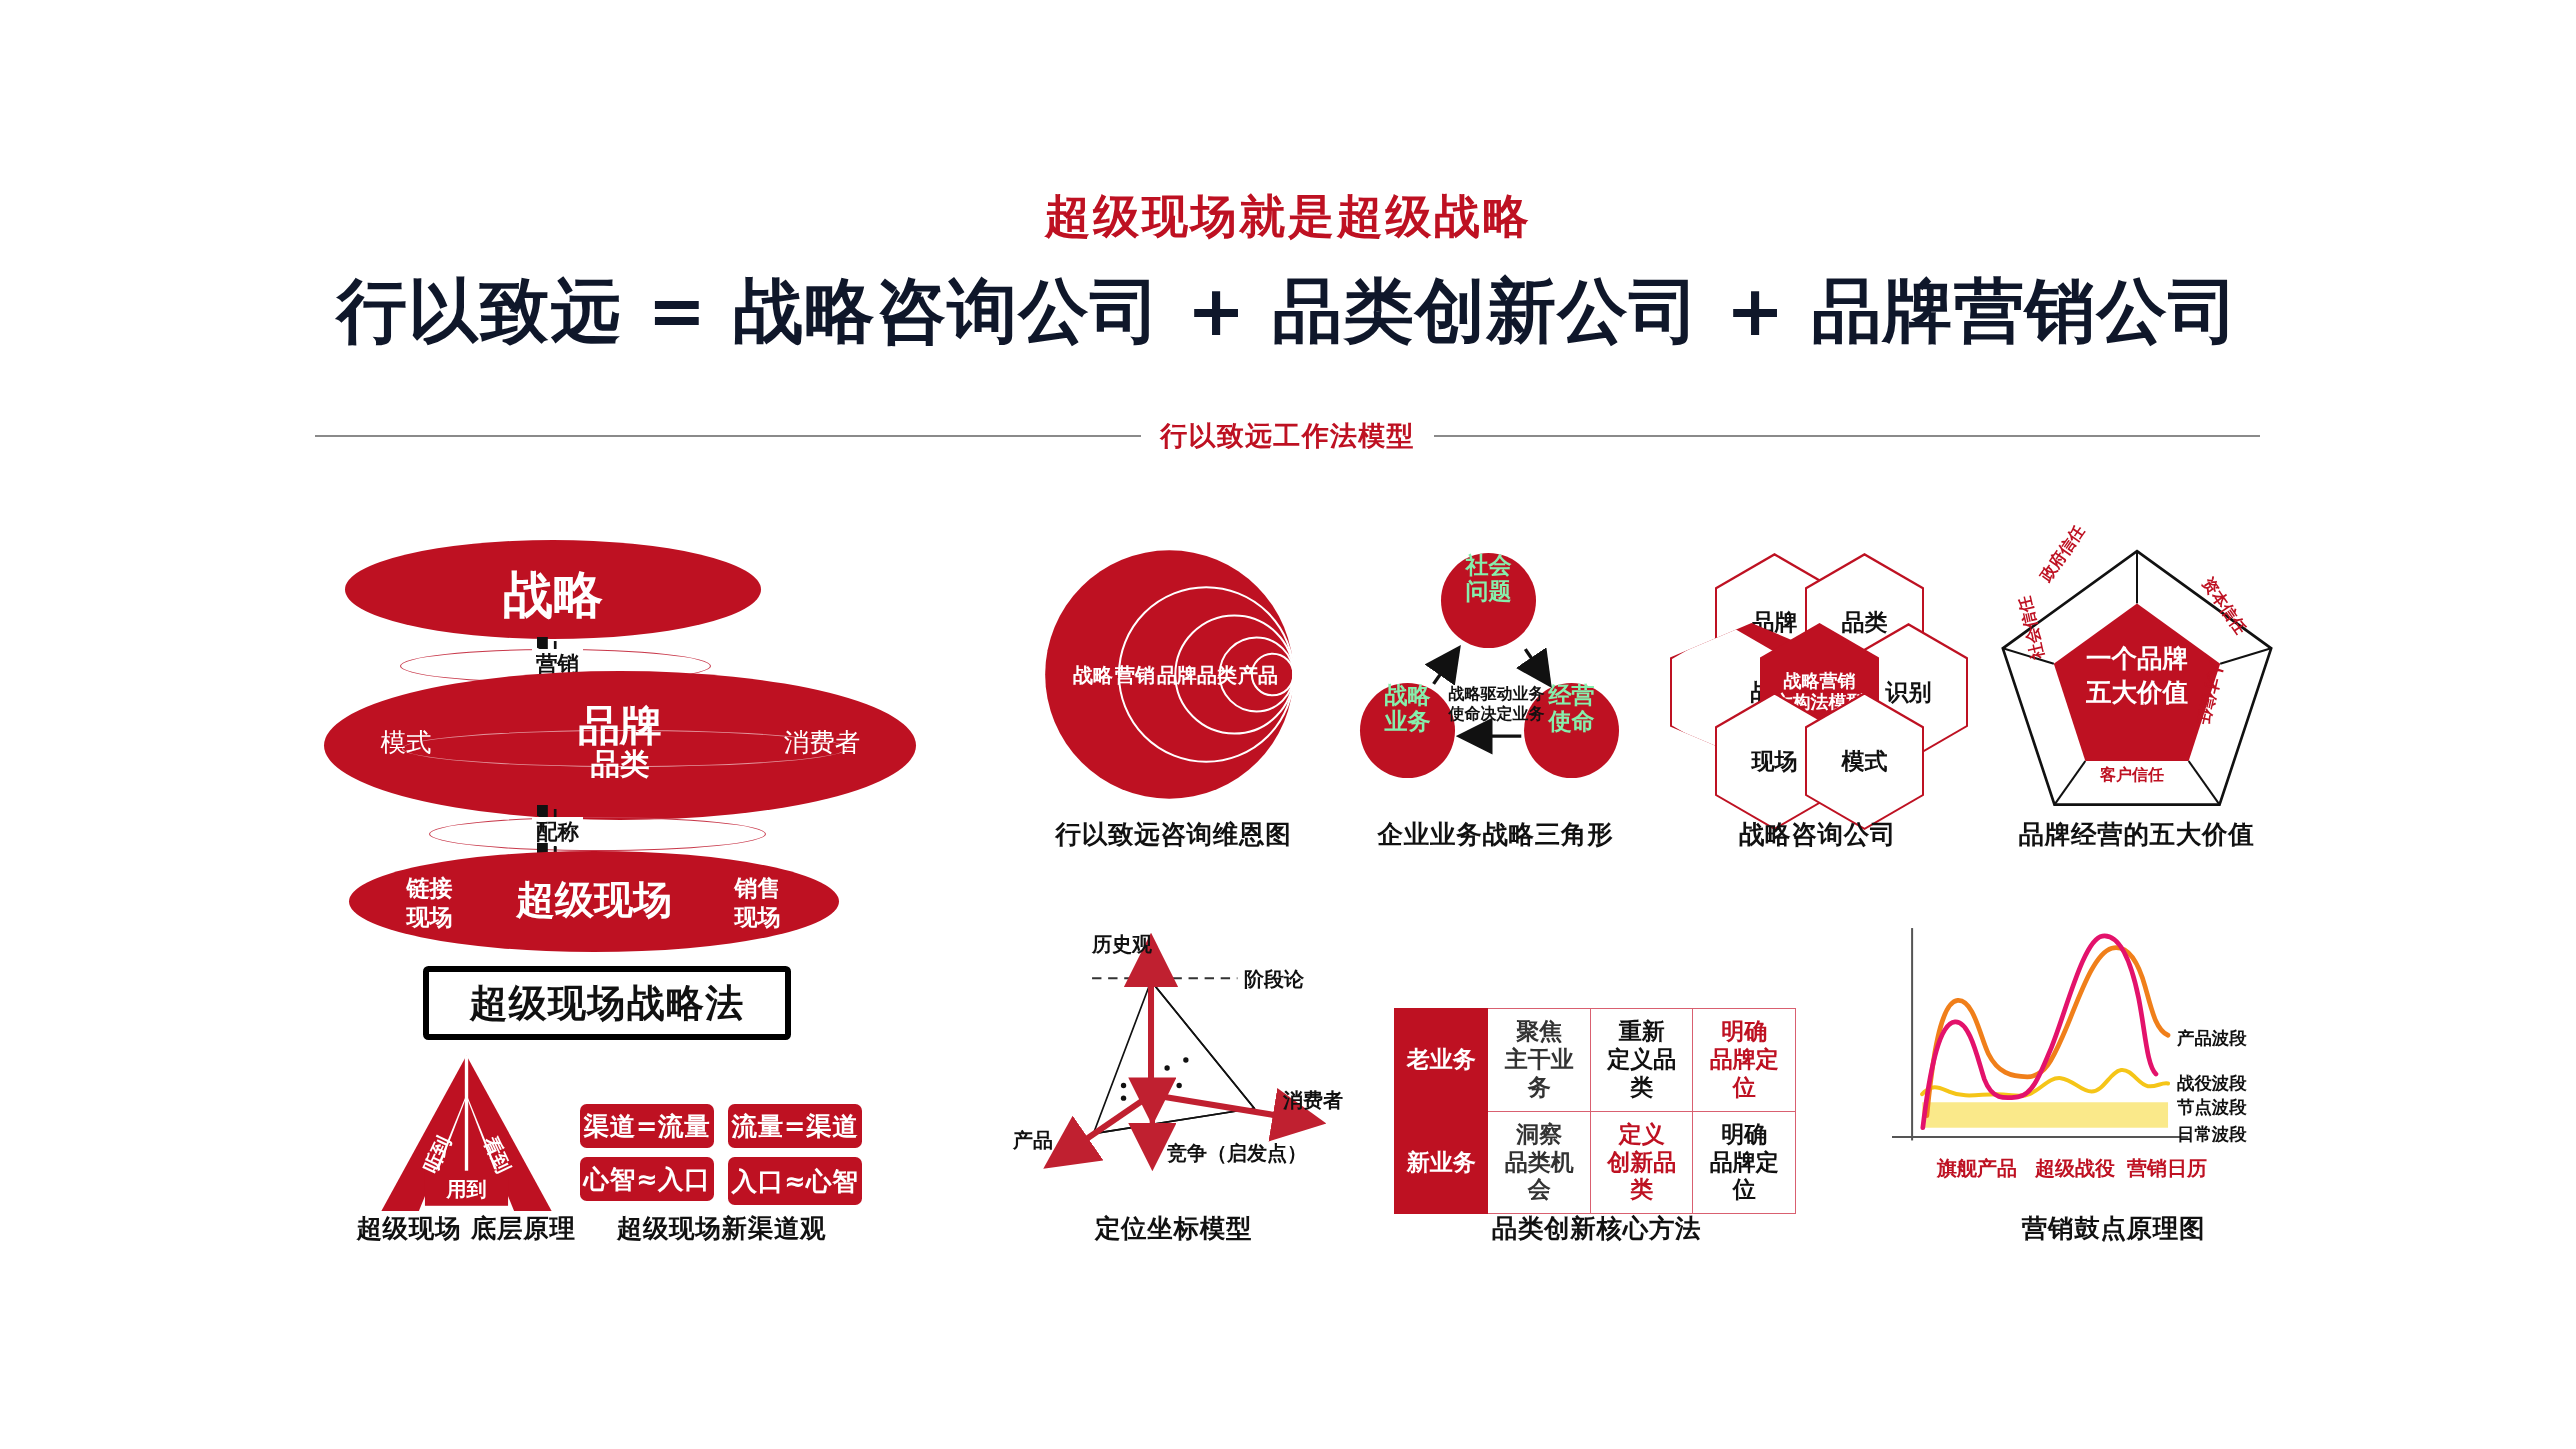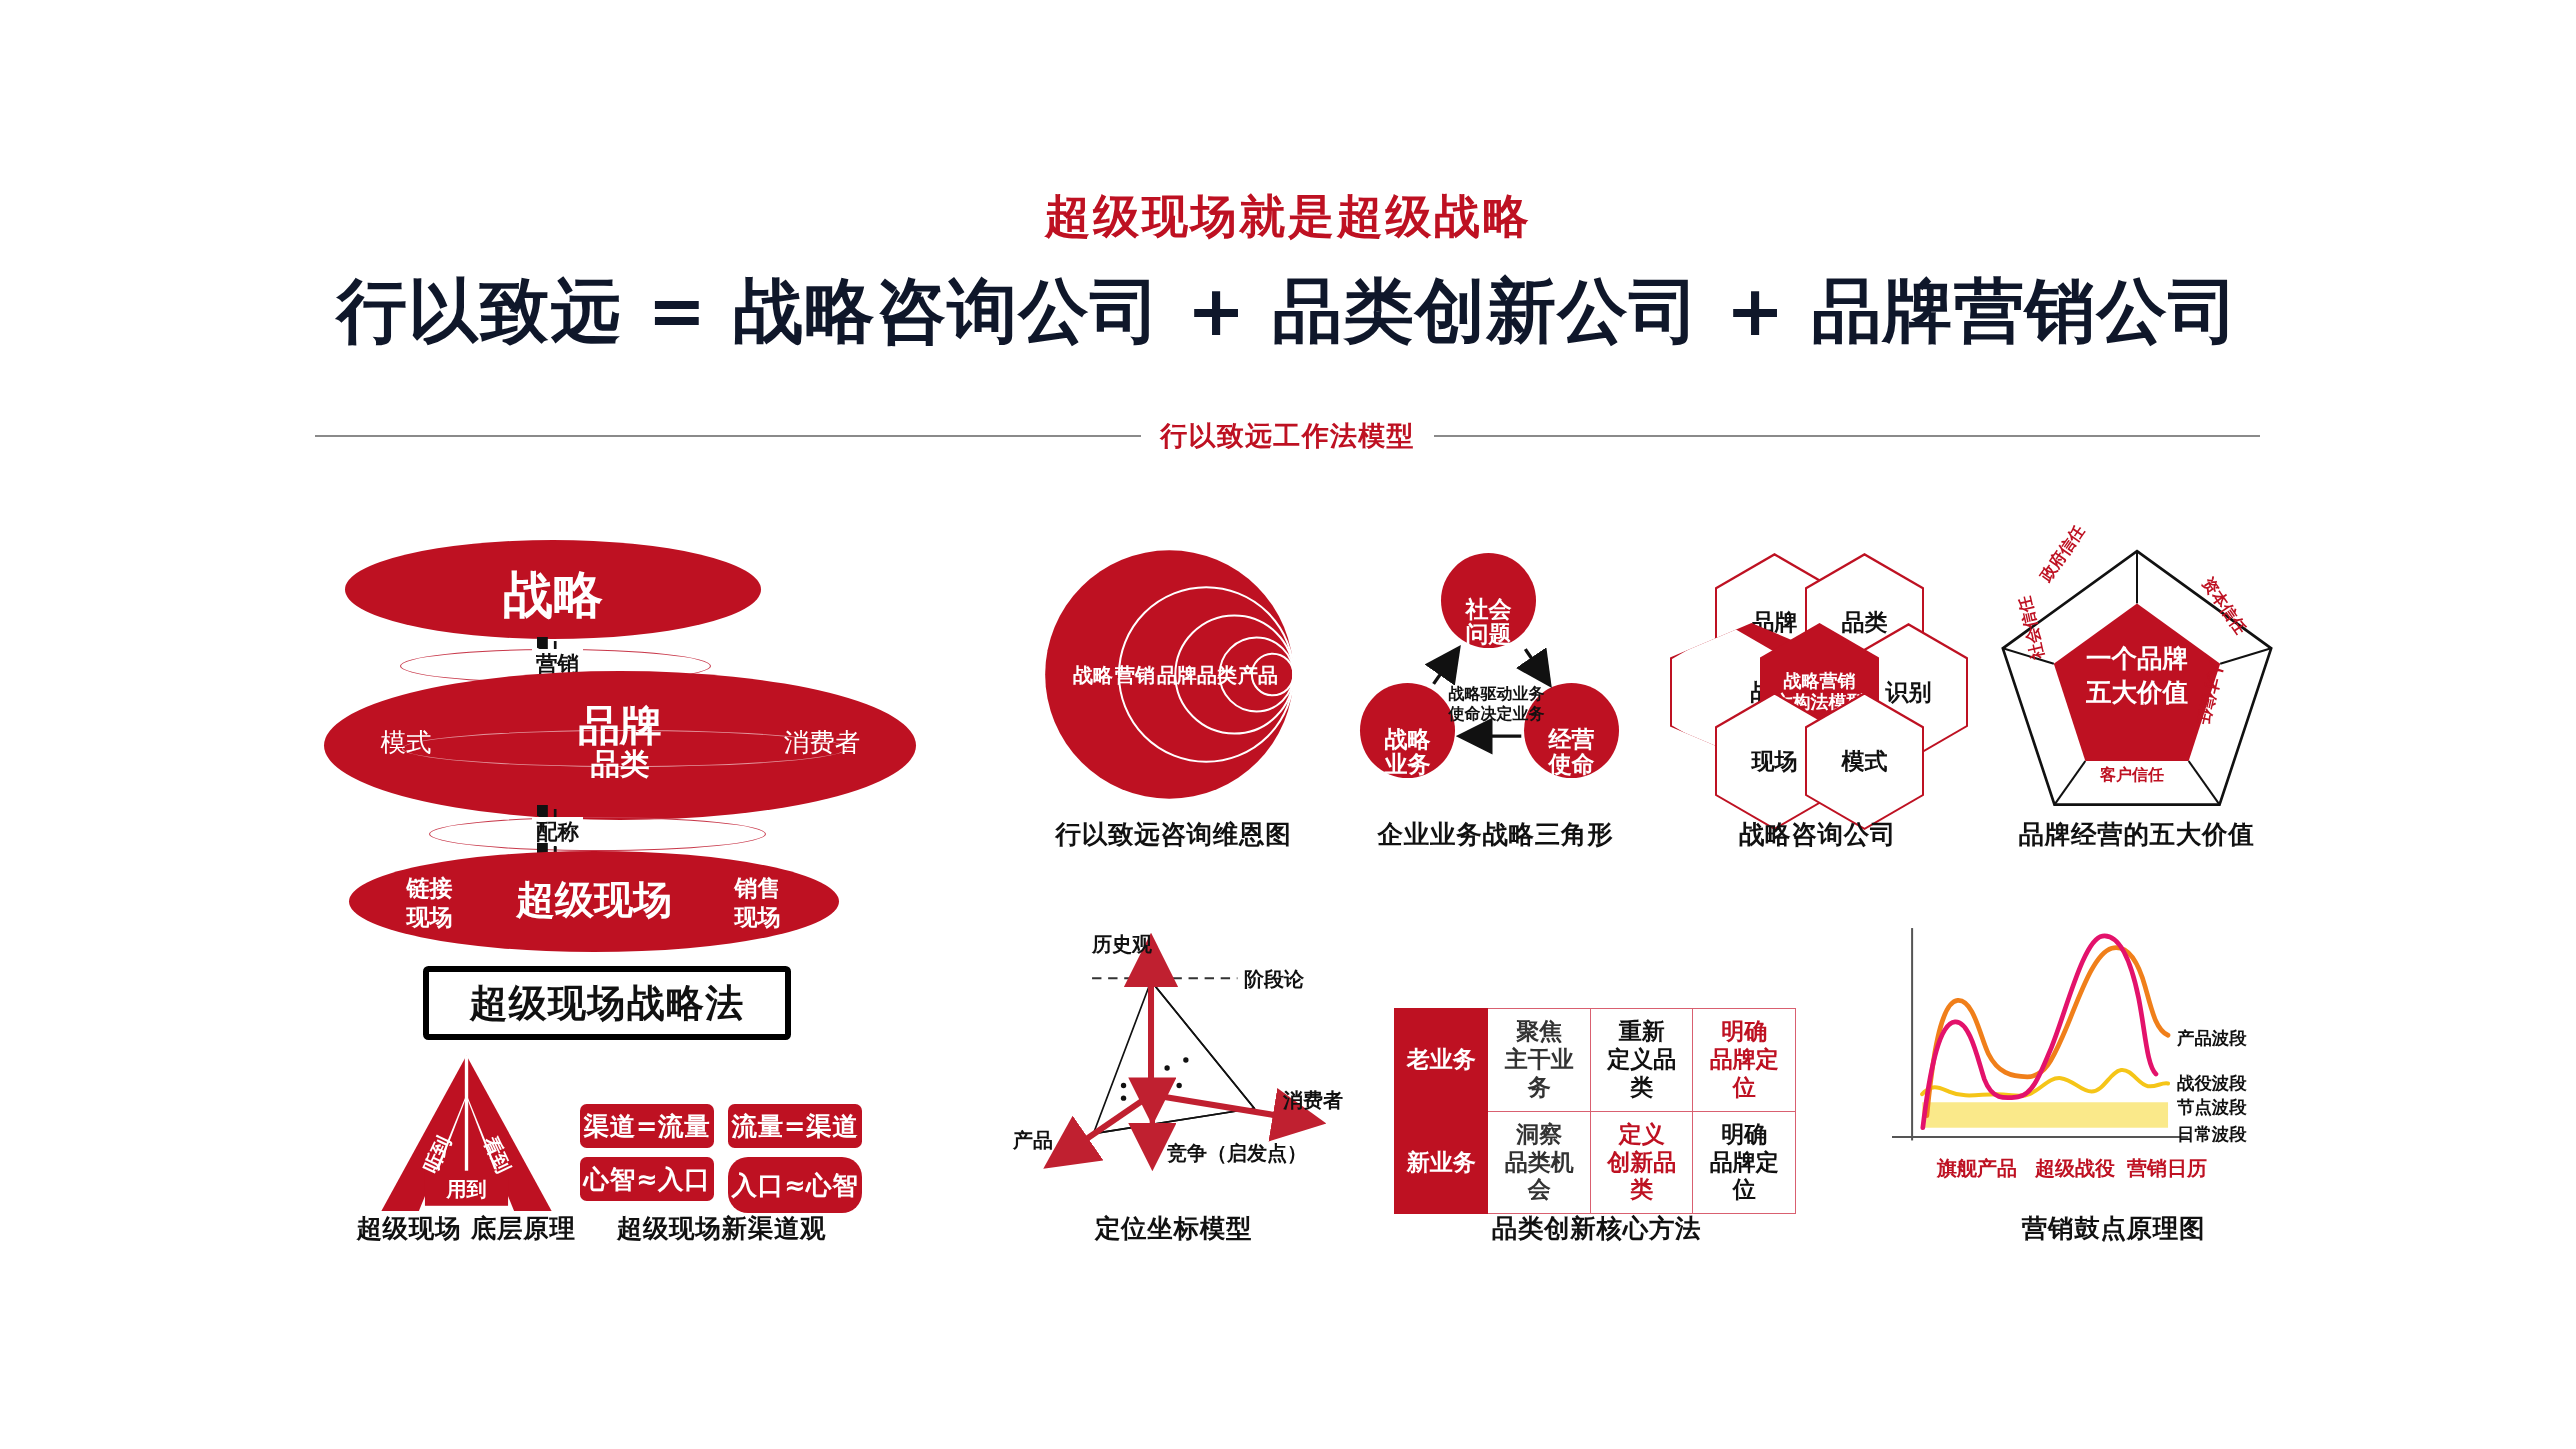--- a/index.html
+++ b/index.html
@@ -35,22 +35,22 @@
 
   
   .pill{position:absolute;background:#BE1122;border-radius:6.7px;color:#fff;
         font-weight:bold;font-size:25.5px;display:flex;align-items:center;justify-content:center;
         letter-spacing:0.7px;white-space:nowrap;}
 
   
   .venn-lbl{position:absolute;color:#fff;font-weight:bold;font-size:20px;white-space:nowrap;}
 
   
-  .tcircle{position:absolute;border-radius:50%;background:#BE1122;color:#ffffff;
-           display:flex;align-items:flex-end;justify-content:center;text-align:center;
+  .tcircle{position:absolute;border-radius:50%;background:#BE1122;color:#86efac;
+           display:flex;align-items:flex-start;justify-content:center;text-align:center;
            font-weight:bold;font-size:23px;line-height:1.12;}
   .tri-note{position:absolute;color:#111;font-size:16px;font-weight:bold;text-align:center;
             line-height:1.25;white-space:nowrap;}
 
   
   .hex{position:absolute;width:119px;height:138px;
        clip-path:polygon(50% 0,100% 25%,100% 75%,50% 100%,0 75%,0 25%);
        display:flex;align-items:center;justify-content:center;text-align:center;}
   .hex-o{background:#BE1122;}
   .hex-i{position:absolute;left:2px;top:2.7px;width:115px;height:133px;background:#fff;
@@ -158,21 +158,21 @@
       <text x="172" y="160" fill="#fff" font-size="28" font-weight="bold" transform="rotate(65 172 160)" text-anchor="middle" font-family="DejaVu Sans">看到</text>
       <text x="135" y="218" fill="#fff" font-size="30" font-weight="bold" text-anchor="middle" font-family="DejaVu Sans">用到</text>
     </svg>
     <div class="cap" style="left:335px;top:1211px;width:262px;">超级现场  底层原理</div>
   </div>
 
   <div>
     <div class="pill" style="left:580px;top:1104px;width:134px;height:44px;">渠道=流量</div>
     <div class="pill" style="left:728px;top:1104px;width:134px;height:44px;">流量=渠道</div>
     <div class="pill" style="left:580px;top:1157px;width:134px;height:44px;">心智≈入口</div>
-    <div class="pill" style="left:728px;top:1157px;width:134px;height:56px;border-radius:20px;">入口≈心智</div>
+    <div class="pill" style="left:728px;top:1157px;width:134px;height:48px;">入口≈心智</div>
     <div class="cap" style="left:594px;top:1211px;width:255px;">超级现场新渠道观</div>
   </div>
 
   <div>
     <svg style="position:absolute;left:1043px;top:547px;width:262px;height:255px;" viewBox="0 0 390 380">
       <circle cx="188" cy="190" r="185" fill="#BE1122"></circle>
       <circle cx="243" cy="190" r="130" fill="none" stroke="#fff" stroke-width="3"></circle>
       <circle cx="285" cy="190" r="88" fill="none" stroke="#fff" stroke-width="3"></circle>
       <circle cx="318" cy="190" r="55" fill="none" stroke="#fff" stroke-width="3"></circle>
       <circle cx="342" cy="190" r="31" fill="none" stroke="#fff" stroke-width="3"></circle>

